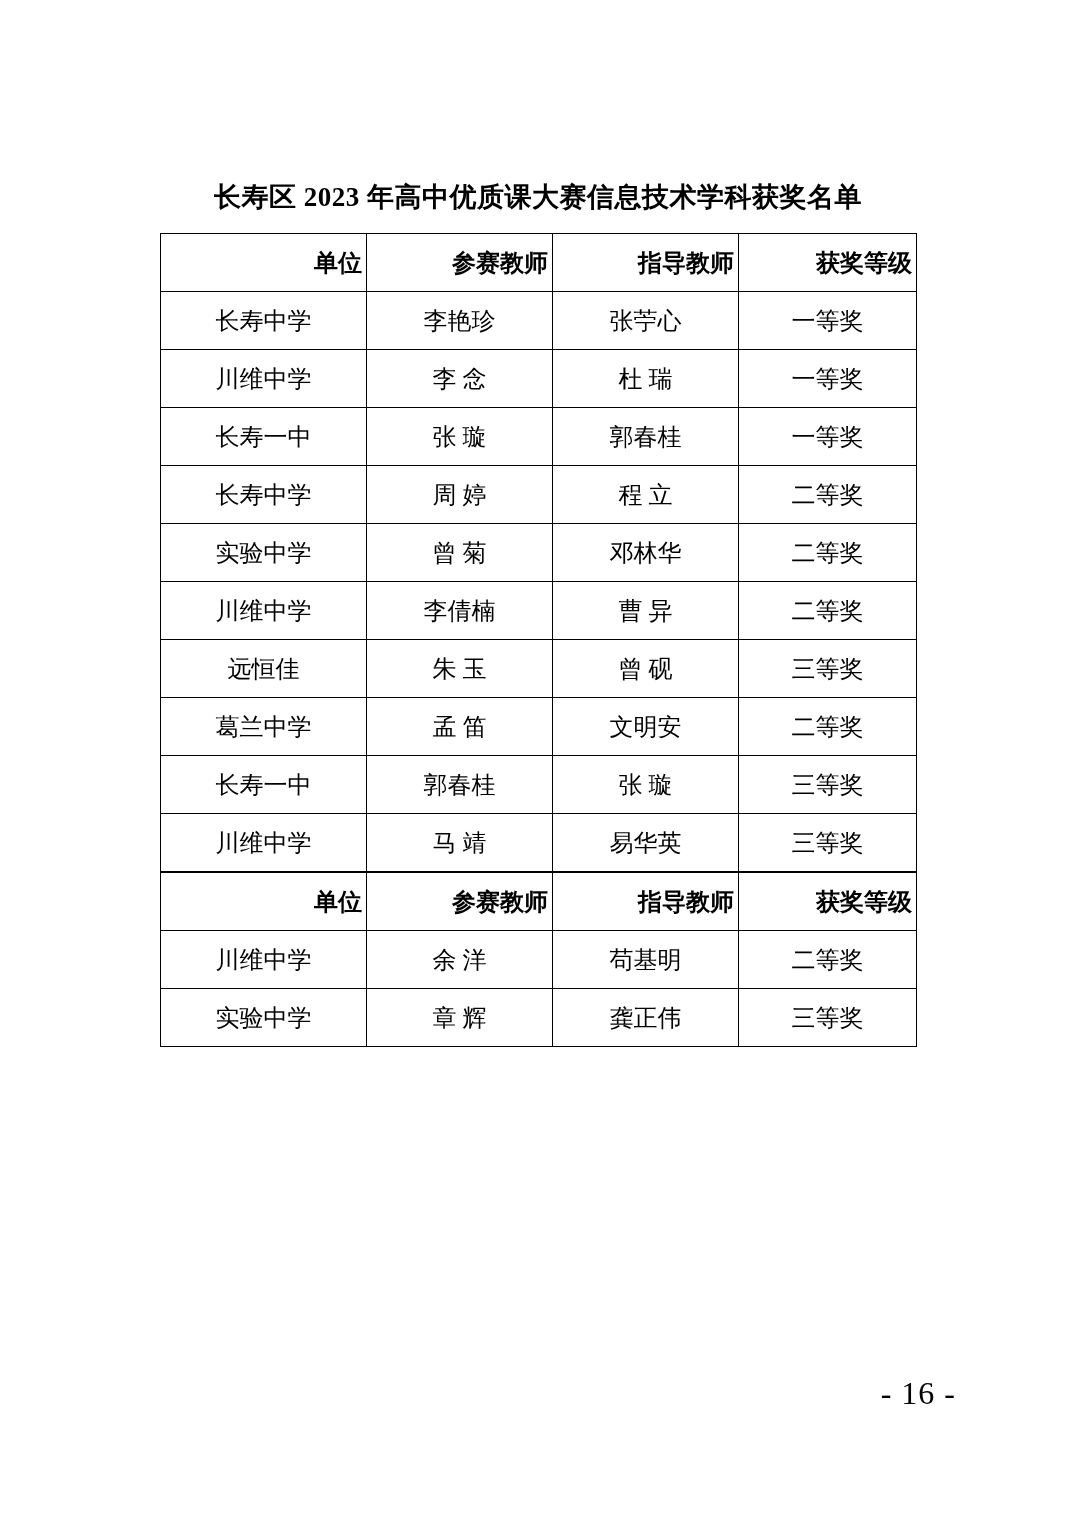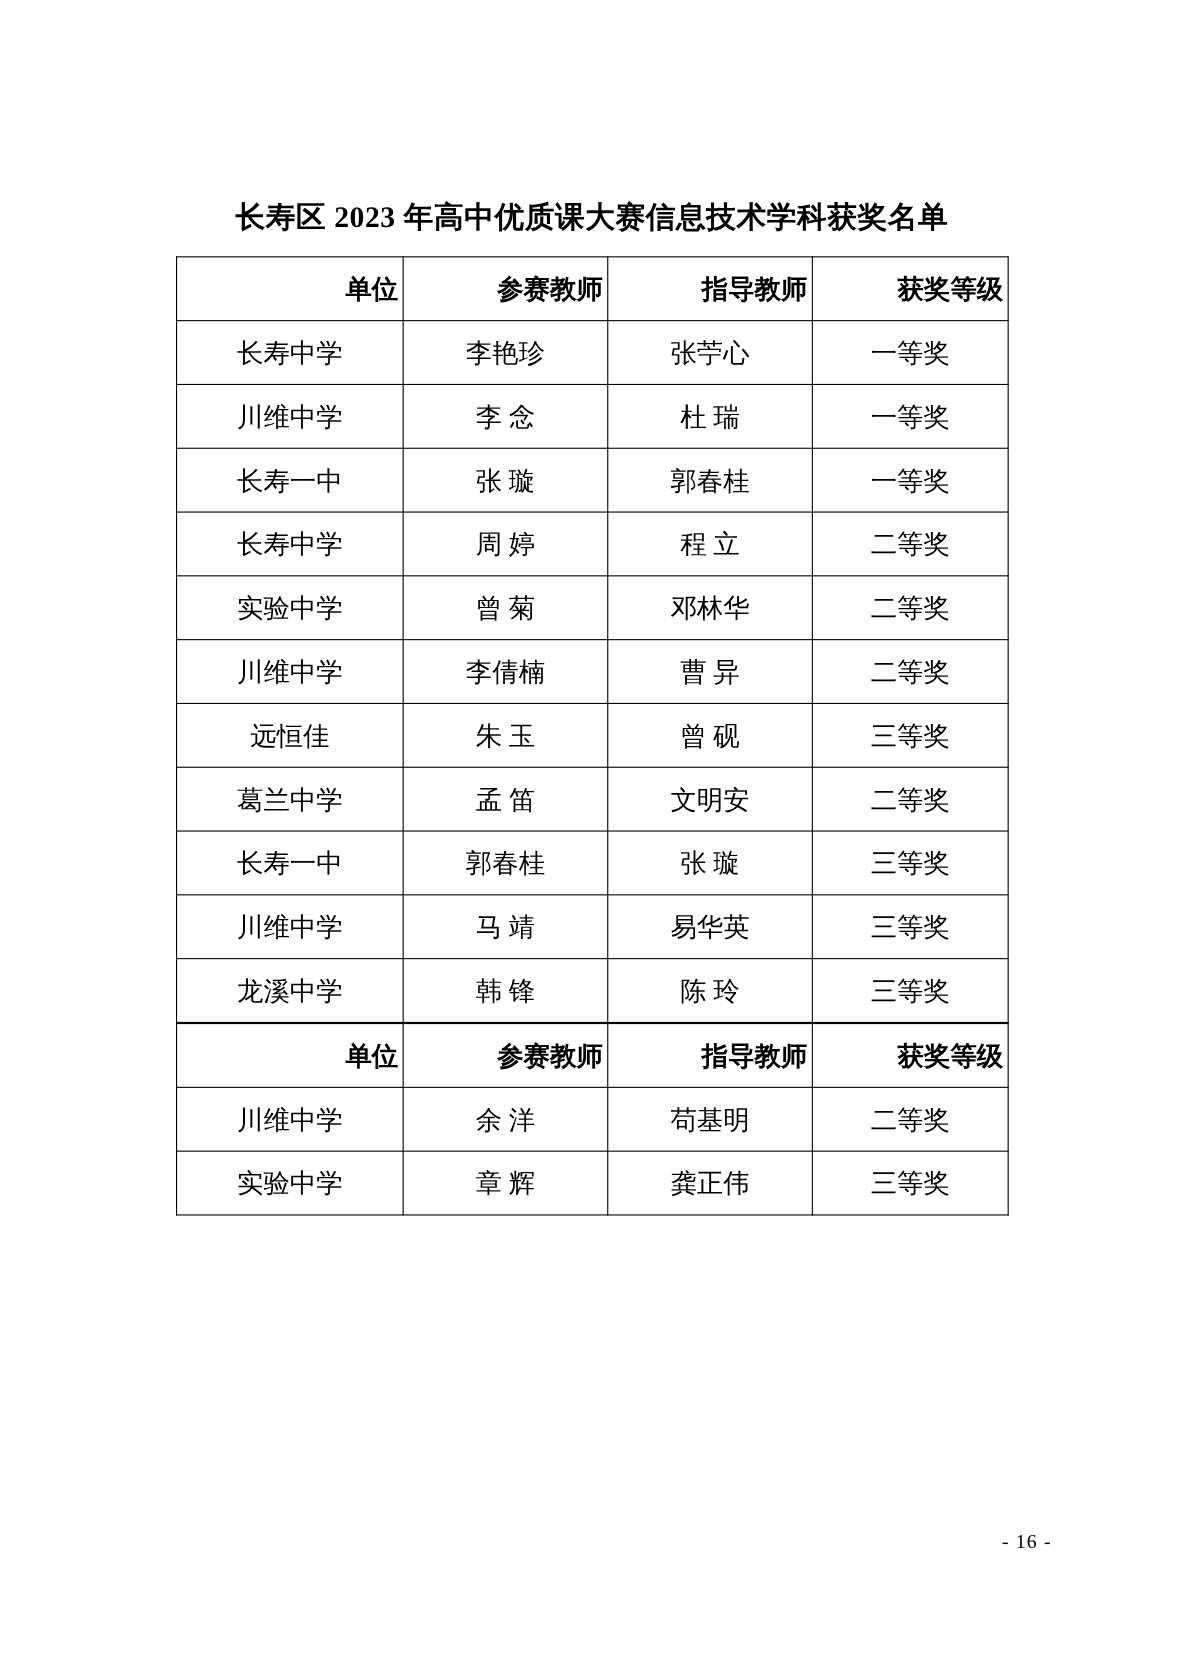--- a/index.html
+++ b/index.html
@@ -64,21 +64,21 @@
     text-align: right;
   }
   .col-unit { width: 206px; }
   .col-teacher { width: 186px; }
   .col-mentor { width: 186px; }
   .col-level { width: 178px; }
   .page-number {
     position: absolute;
     right: 118px;
     bottom: 108px;
-    font-size: 18px;
+    font-size: 32px;
     letter-spacing: 1px;
     font-family: "Liberation Serif", "DejaVu Serif", serif;
   }
 </style>
 </head>
 <body>
 
 <div class="page">
   <div class="content">
 
@@ -153,26 +153,20 @@
           <td>郭春桂</td>
           <td>张  璇</td>
           <td>三等奖</td>
         </tr>
         <tr>
           <td>川维中学</td>
           <td>马  靖</td>
           <td>易华英</td>
           <td>三等奖</td>
         </tr>
-        <tr>
-          <td>龙溪中学</td>
-          <td>韩  锋</td>
-          <td>陈  玲</td>
-          <td>三等奖</td>
-        </tr>
       </tbody>
     </table>
 
 
     <table class="award-table">
       <colgroup>
         <col class="col-unit">
           <col class="col-teacher">
           <col class="col-mentor">
           <col class="col-level">

